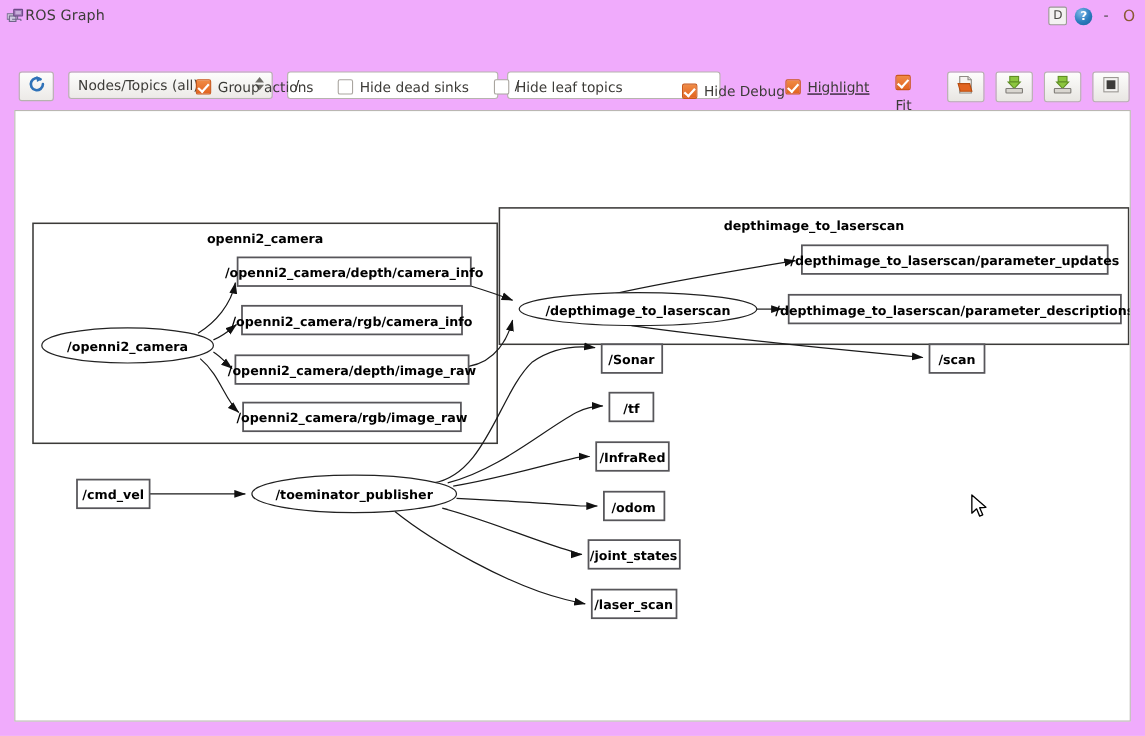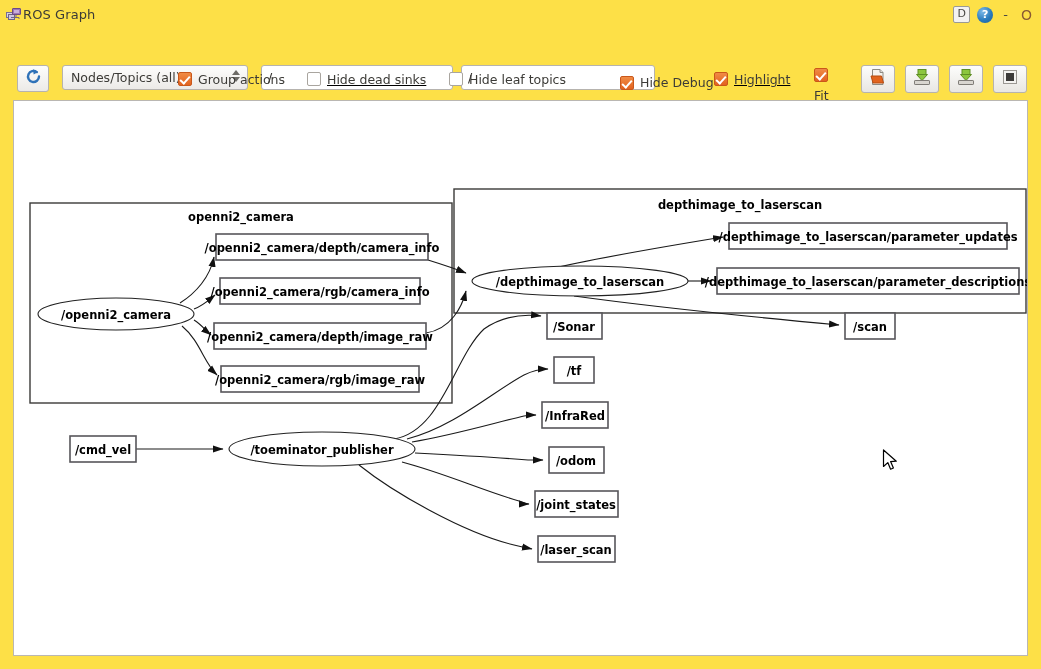--- a/index.html
+++ b/index.html
@@ -5,21 +5,21 @@
   html, body {
     margin: 0; padding: 0;
     width: 1041px; height: 669px;
     background: #f0efee;
     font-family: "DejaVu Sans", "Liberation Sans", sans-serif;
     overflow: hidden;
   }
   #app {
     position: relative;
     width: 1041px; height: 669px;
-    background: #fde047;
+    background: #f0abfc;
   }
 
   
   .titlebar {
     position: absolute; left: 0; top: 0; width: 1041px; height: 32px;
     display: flex; align-items: center;
   }
   .title-icon {
     position: absolute; left: 6px; top: 7px; width: 16px; height: 16px;
   }
@@ -244,21 +244,21 @@
   </div>
 
   <div class="cbrow">
 
 
     <div class="cb" style="left:178px;">
       <span class="cbox on"></span>
       <span class="cblabel">Group actions</span>
     </div>
 
-    <div class="cb" style="left:307px;text-decoration:underline;">
+    <div class="cb" style="left:307px;">
       <span class="cbox"></span>
       <span class="cblabel">Hide dead sinks</span>
     </div>
 
     <div class="cb" style="left:437px;padding-left:12px;">
       <span class="cbox"></span>
       <span class="cblabel">Hide leaf topics</span>
     </div>
 
     <div class="cb" style="left:620px;align-items:flex-end;">

